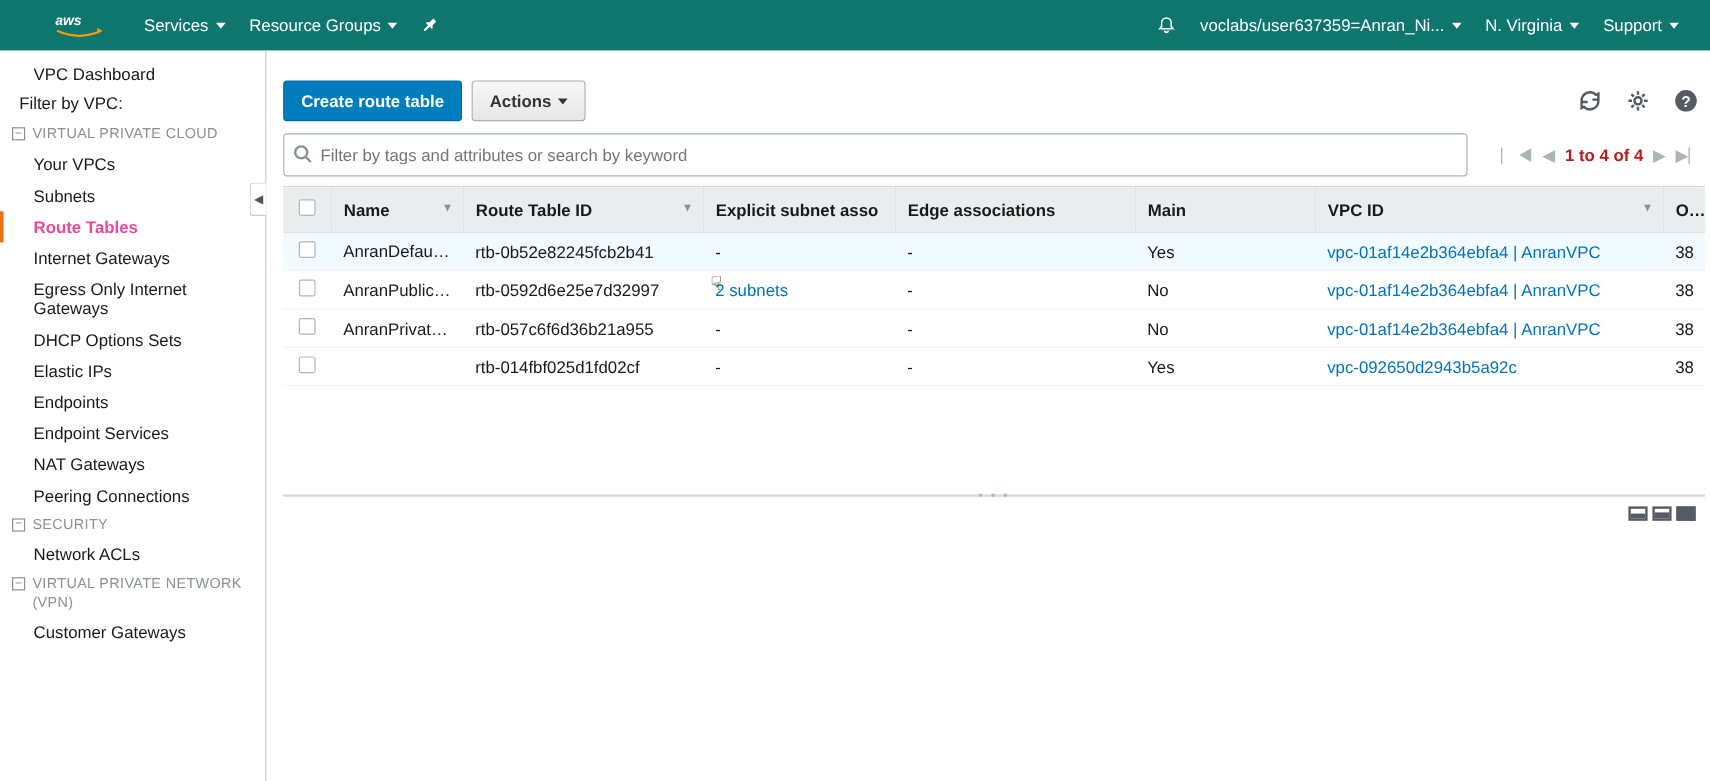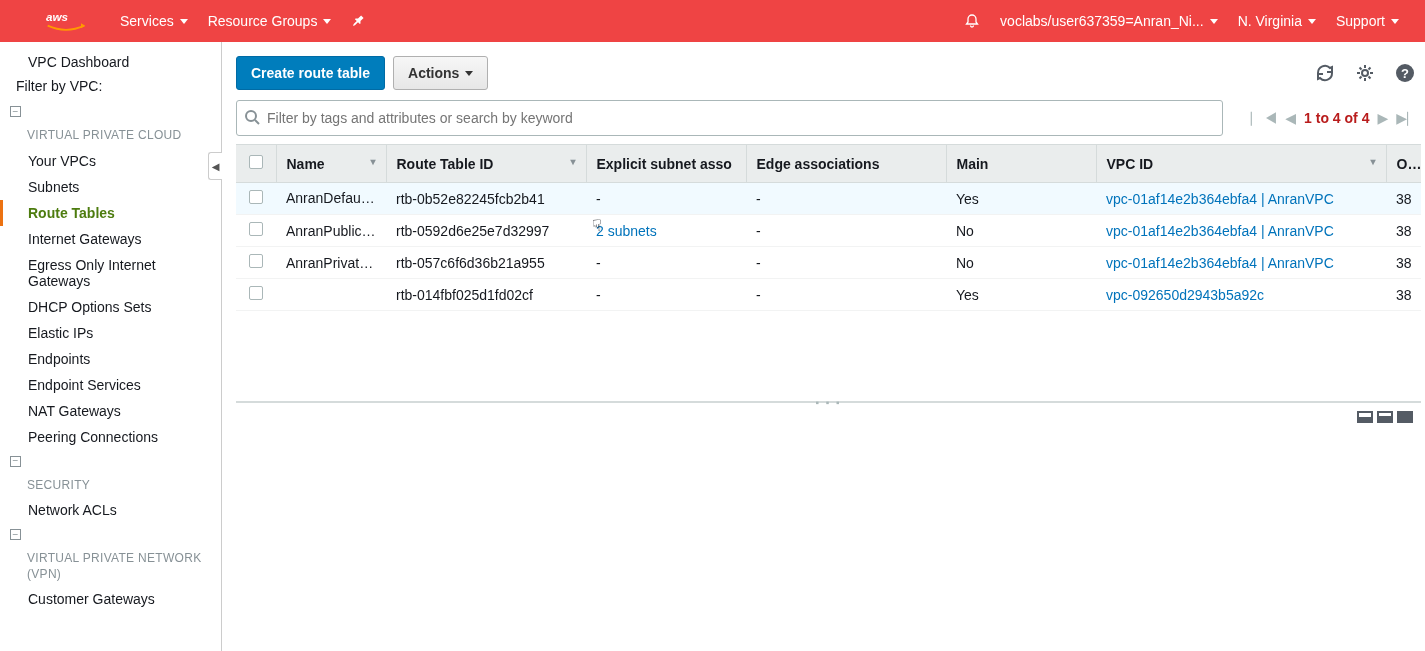--- a/index.html
+++ b/index.html
@@ -1,44 +1,44 @@
 <!DOCTYPE html>
 <html><head>
 <meta charset="utf-8">
 <style>
   * { box-sizing: border-box; margin: 0; padding: 0; }
   body { font-family: "Amazon Ember", "Helvetica Neue", Arial, sans-serif; font-size: 14px; color: #16191f; background:#fff; overflow:hidden; }
   
   
-  .topnav { background: #ef4444; color:#fff; height:42px; display:flex; align-items:center; padding:0 16px; }
+  .topnav { background: #0f766e; color:#fff; height:42px; display:flex; align-items:center; padding:0 16px; }
   .aws-logo { width:40px; margin:0 24px 0 30px; }
   .topnav-item { color:#fff; font-size:14px; padding:16px 10px; display:flex; align-items:center; cursor:pointer; height:100%; }
   .topnav-item .caret { margin-left:6px; }
   .topnav-spacer { flex:1; }
   .caret { width:0;height:0;border-left:4px solid transparent;border-right:4px solid transparent;border-top:5px solid currentColor; display:inline-block; }
   .bell-icon { width:16px; height:16px; }
   .pin-icon { width:14px; height:14px; transform: rotate(45deg); }
 
   
   .main { display:flex; height: calc(100vh - 42px); }
   .sidebar { width:222px; border-right:1px solid #ccc; padding:12px 0 0 0; position:relative; }
   .sidebar-collapse { position:absolute; right:-1px; top:110px; width:14px; height:28px; border:1px solid #ccc; border-right:none; background:#fff; border-radius:3px 0 0 3px; display:flex; align-items:center; justify-content:center; cursor:pointer; font-size:10px; color:#555; }
   .sidebar-link { display:block; padding:5px 10px 5px 28px; color:#16191f; cursor:pointer; }
-  .sidebar-link.active { color:#4d7c0f; font-weight:bold; border-left:3px solid #ec7211; padding-left:25px; }
+  .sidebar-link.active { color:#ec4899; font-weight:bold; border-left:3px solid #ec7211; padding-left:25px; }
   .sidebar-top { padding:0 10px 0 28px; color:#16191f; cursor:pointer; margin-bottom:8px; }
   .filter-label { padding:0 10px 6px 16px; color:#16191f; }
   .vpc-filter { margin:0 16px 12px 16px; position:relative; }
   .vpc-filter input { width:100%; height:32px; padding:4px 6px 4px 28px; border:1px solid #aab7b8; border-radius:2px; font-size:14px; }
   .vpc-filter .mag { position:absolute; left:6px; top:7px; width:16px; height:16px; color:#545b64; }
   .section-head { display:flex; align-items:flex-start; gap:6px; padding:4px 10px 4px 10px; color:#879196; font-size:12px; letter-spacing:0.3px; cursor:pointer; }
   .section-head .box-minus { width:11px; height:11px; border:1px solid #879196; display:flex; align-items:center; justify-content:center; font-size:10px; line-height:1; flex-shrink:0; margin-top:2px; }
-  .section-head span.label { line-height:1.3;margin-top:24px; }
-
-  
-  .content { flex:1; padding:14px 4px 0 14px; position:relative; overflow:hidden; }
+  .section-head span.label { line-height:1.3; }
+
+  
+  .content { flex:1; padding:14px 4px 0 14px; position:relative; overflow:hidden;margin-top:11px; }
   .toolbar { display:flex; align-items:center; gap:8px; margin-bottom:10px; }
   .btn { height:34px; padding:0 14px; border-radius:3px; font-size:14px; font-weight:bold; cursor:pointer; display:inline-flex; align-items:center; }
   .btn-primary { background:#007dbc; color:#fff; border:1px solid #006ba5; }
   .btn-secondary { background:linear-gradient(#f7f7f7,#e7e7e7); color:#333; border:1px solid #b0b0b0; }
   .btn-secondary .caret { margin-left:6px; border-top-color:#333; }
   .toolbar-spacer { flex:1; }
   .tool-icon { width:20px; height:20px; color:#545b64; cursor:pointer; margin:0 6px; }
 
   .filter-row { display:flex; align-items:center; gap:28px; margin-bottom:8px; }
   .search-wrap { flex:1; position:relative; }

